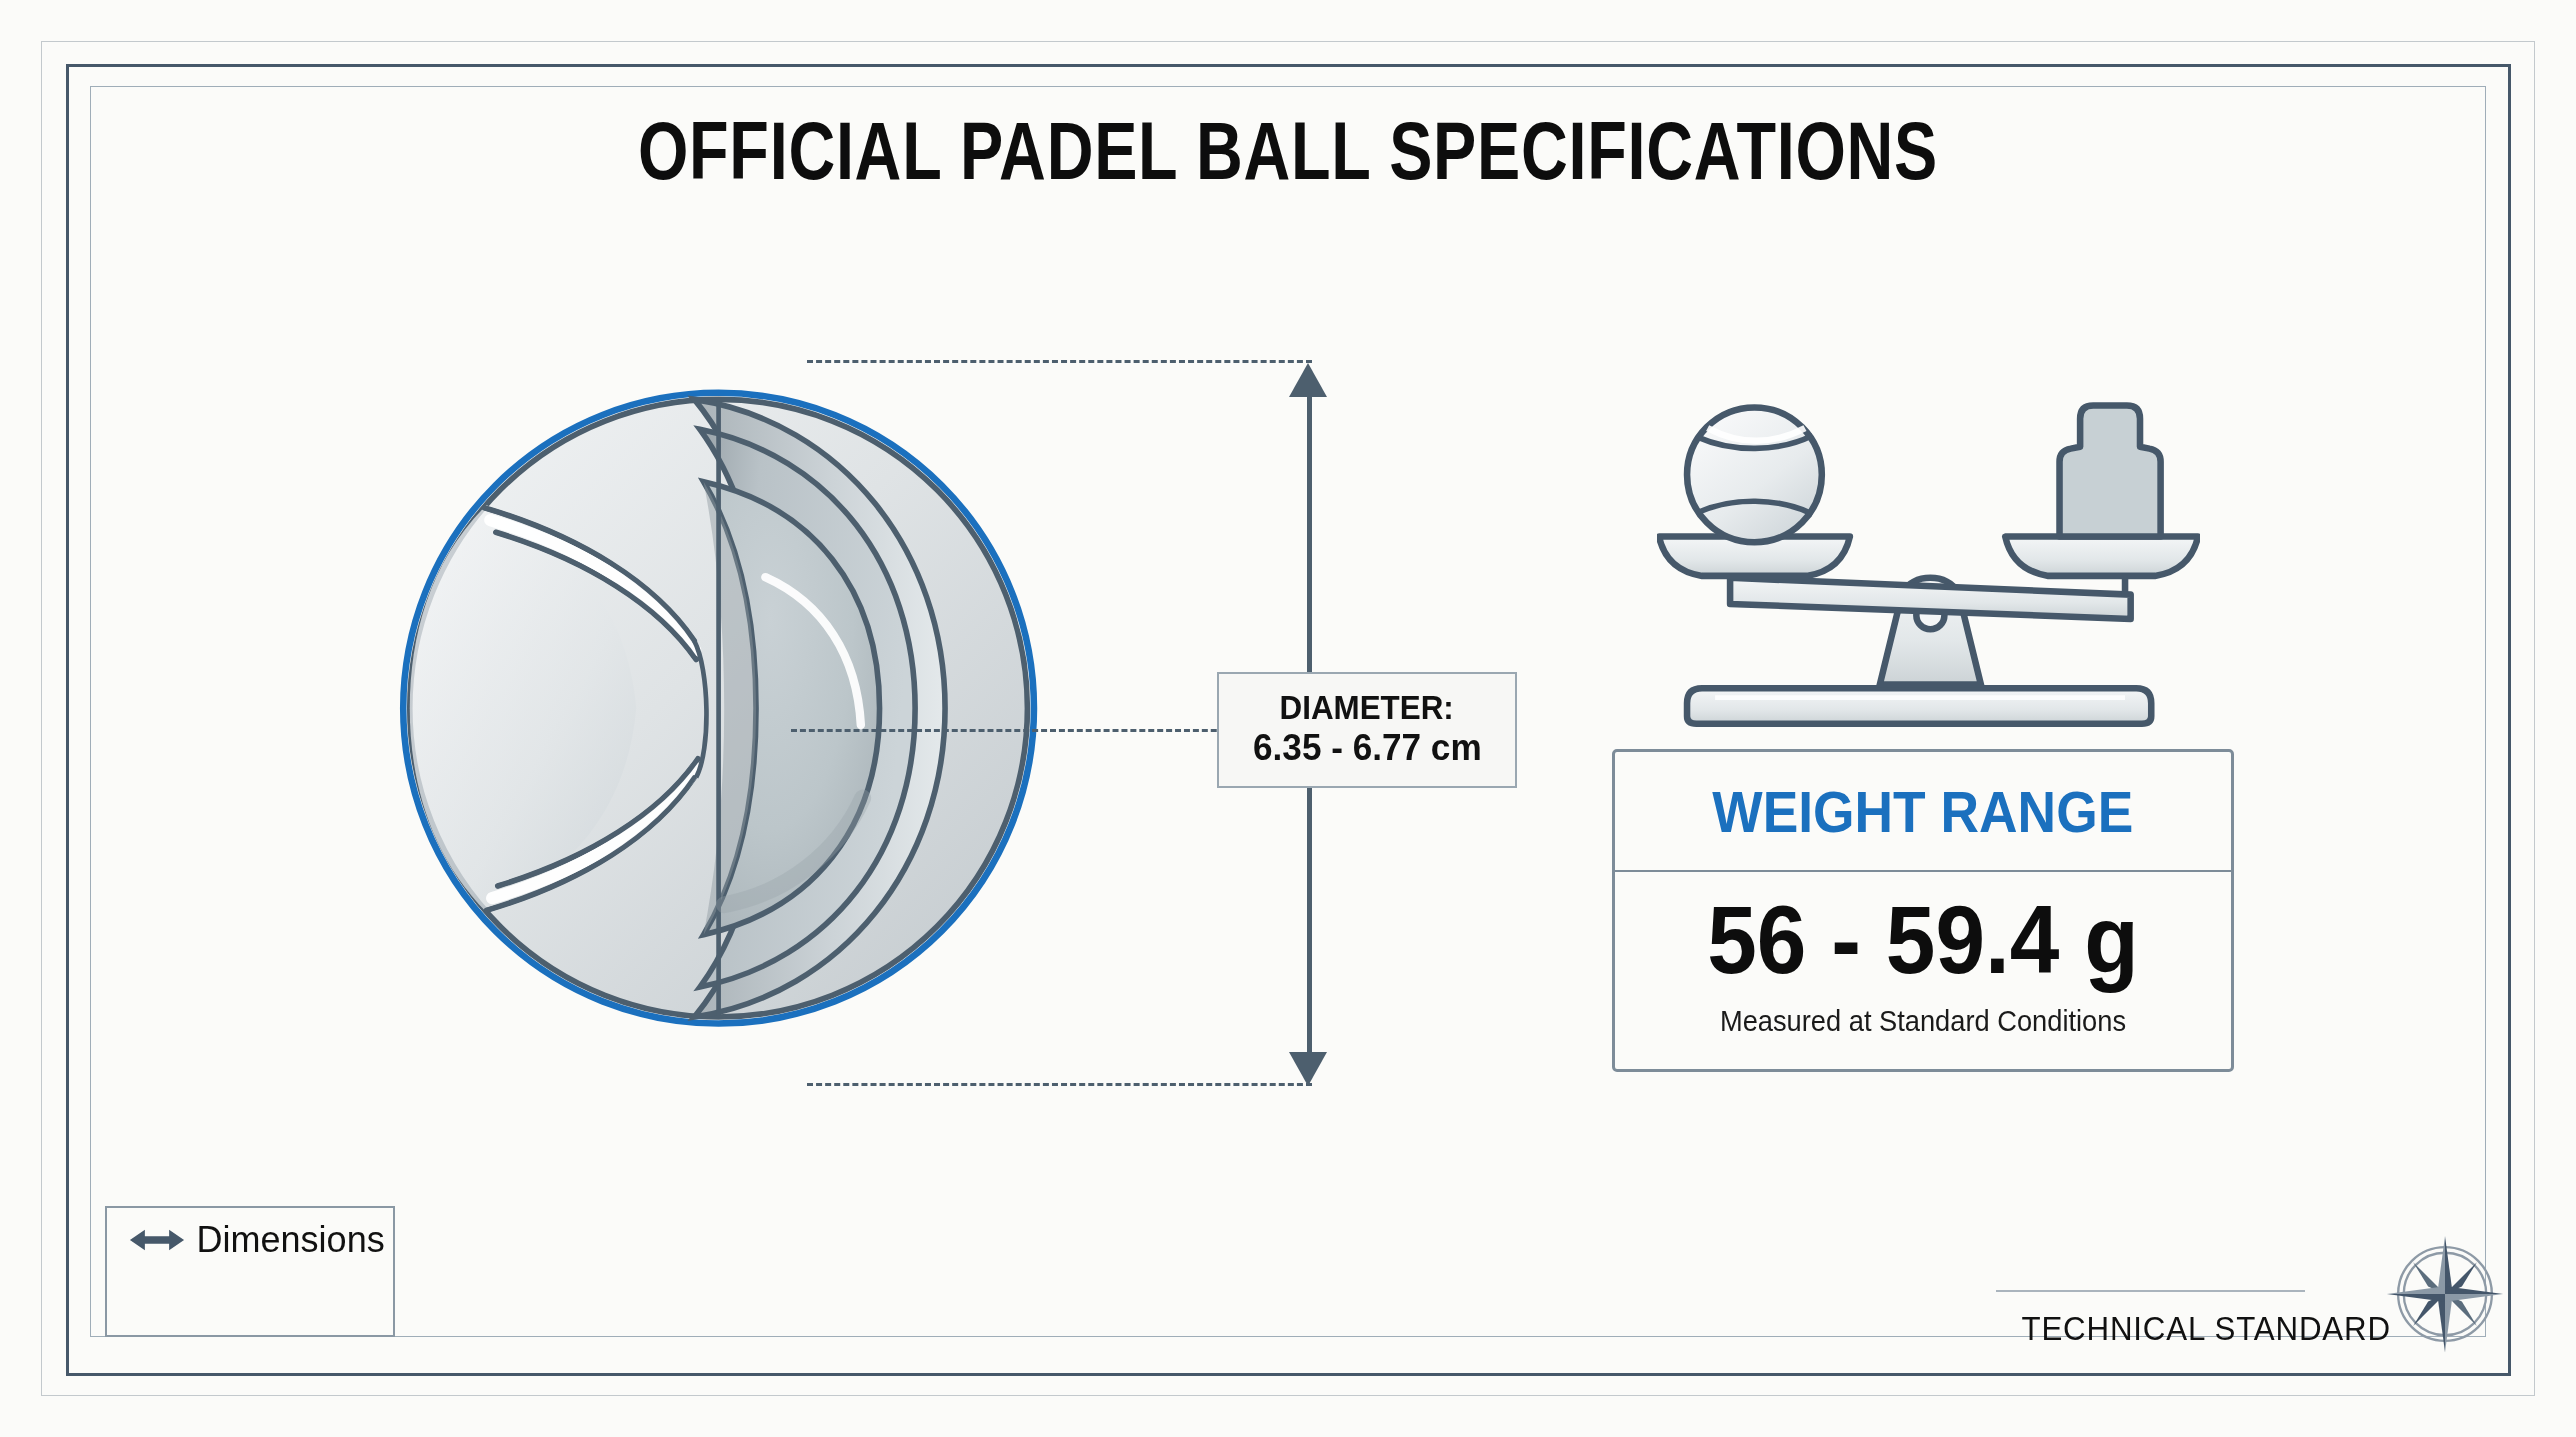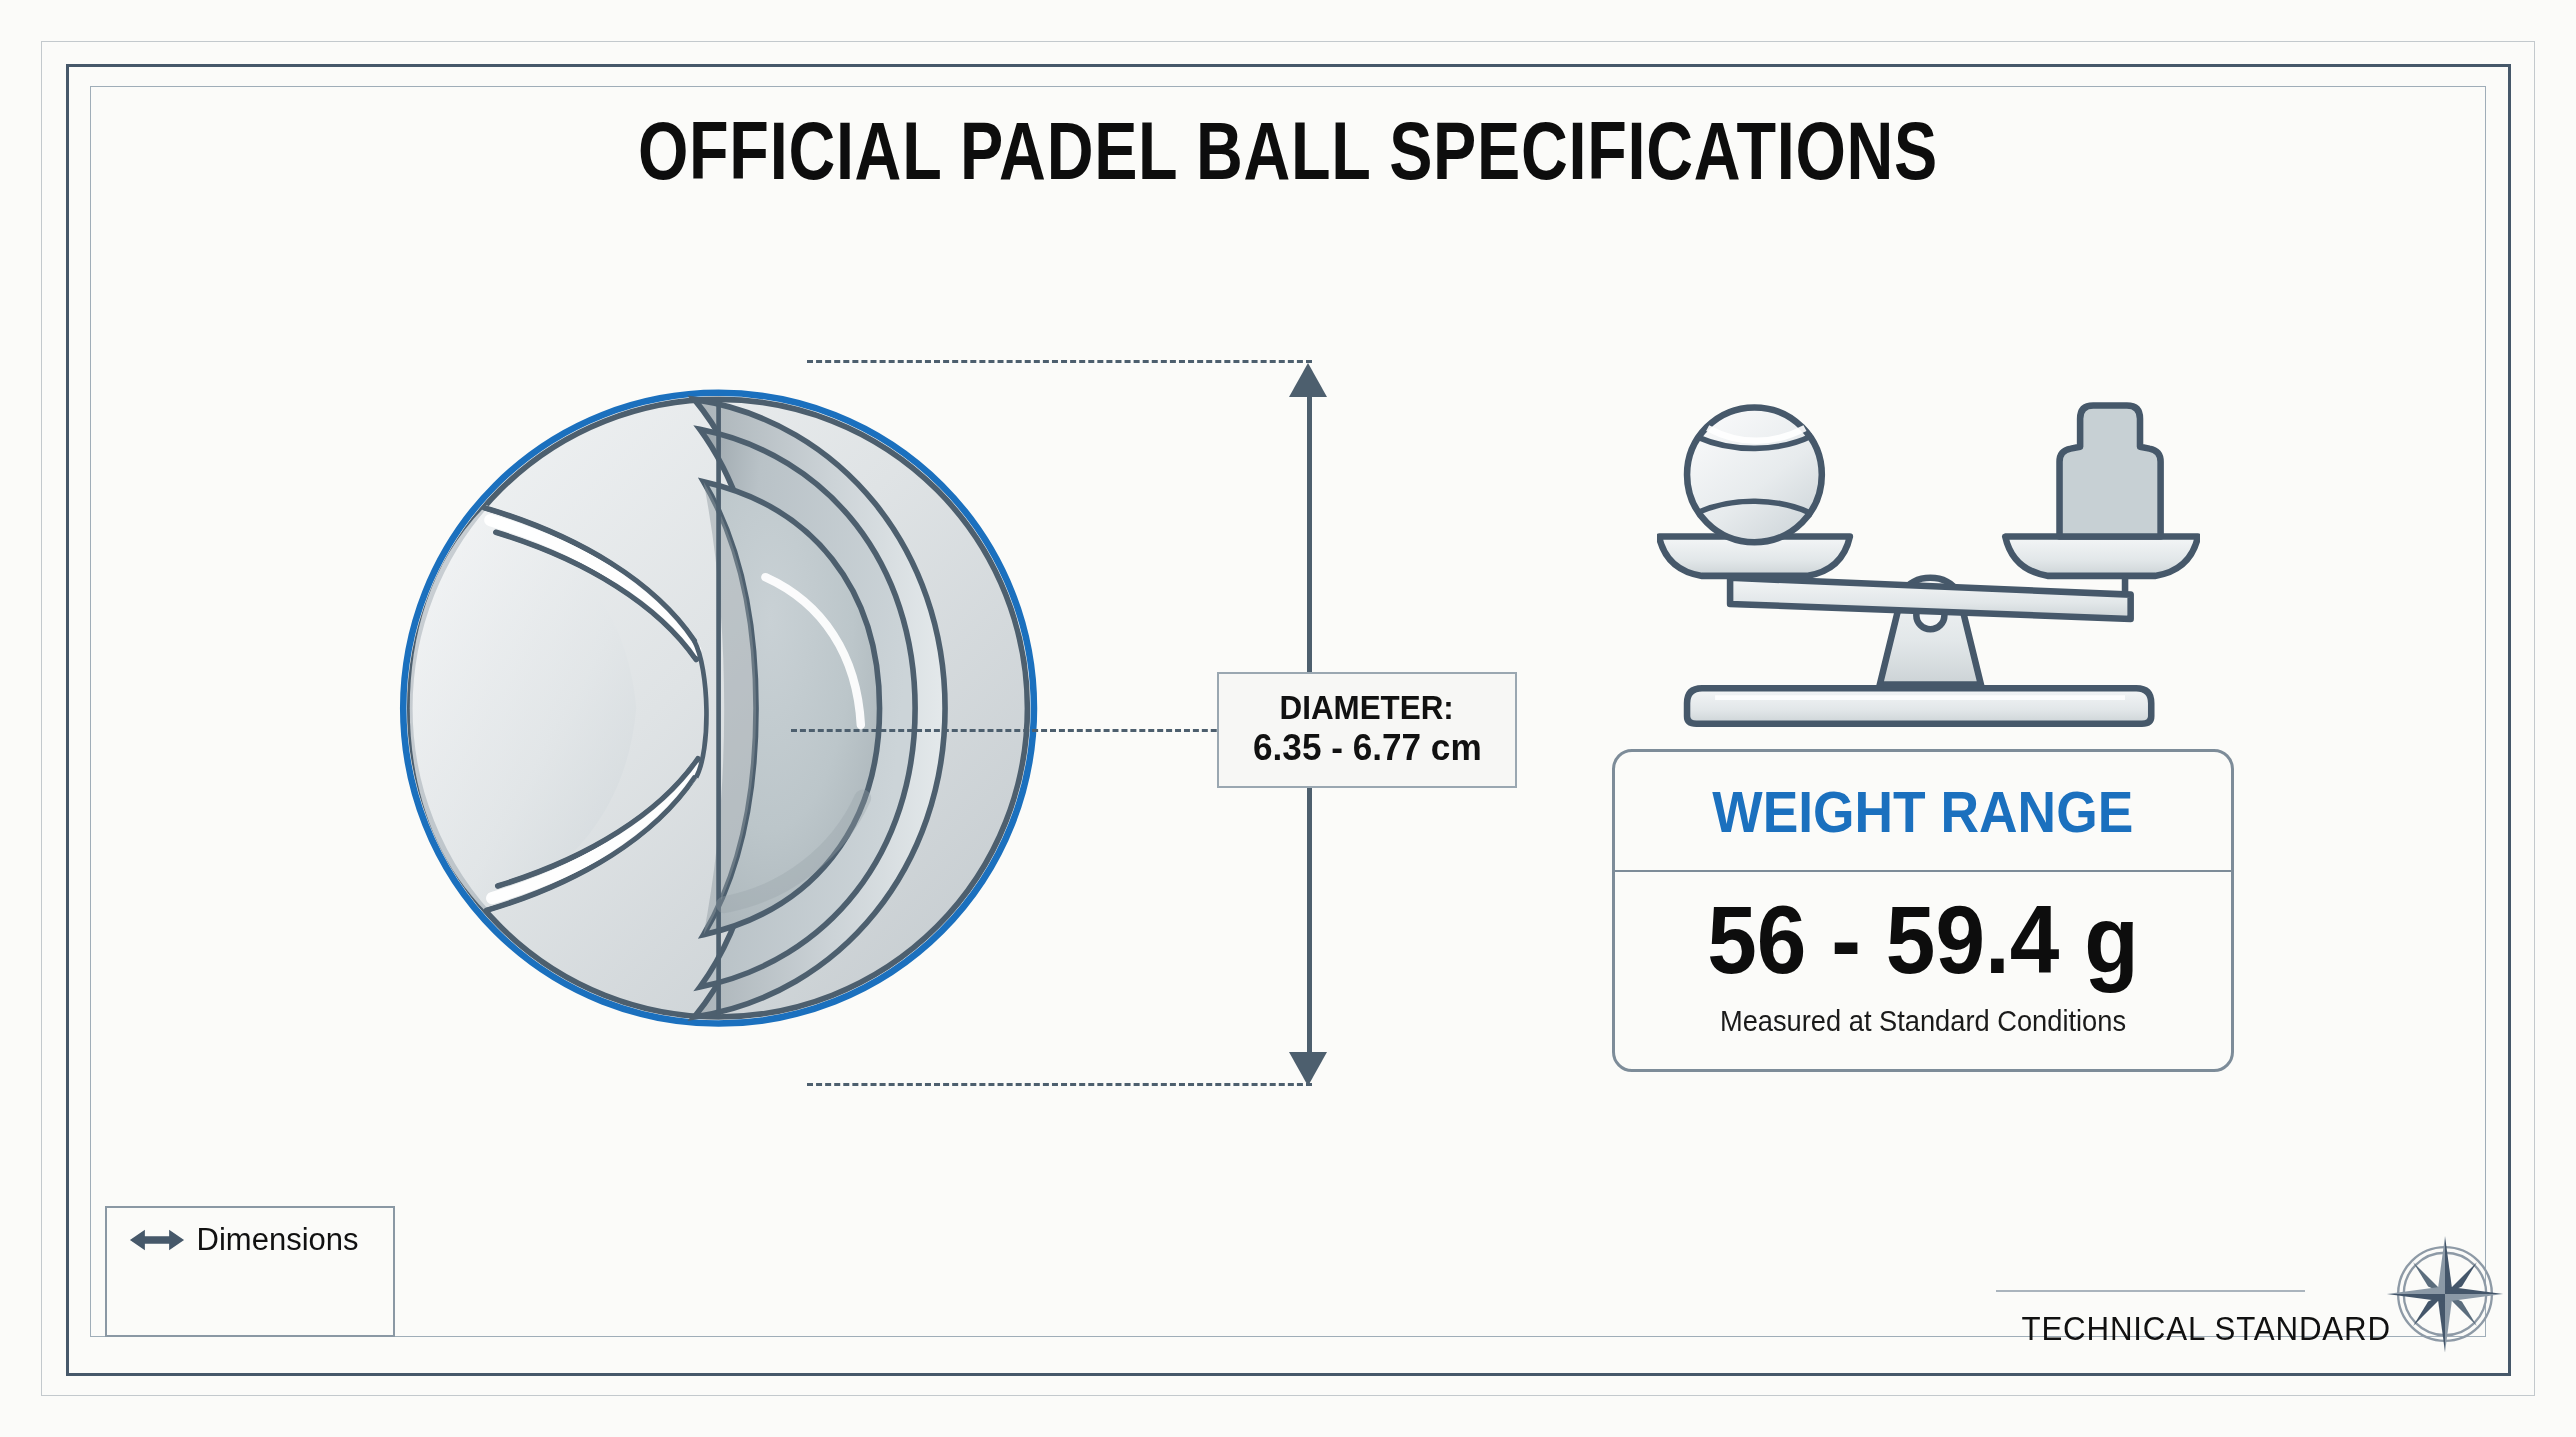--- a/index.html
+++ b/index.html
@@ -130,21 +130,21 @@
   }
 
   
   #weight-panel {
     position: absolute;
     left: 1612px; top: 749px;
     width: 622px; height: 323px;
     box-sizing: border-box;
     background: #fbfbf9;
     border: 3.7px solid #7d8c99;
-    border-radius: 20px;
+    border-radius: 5px;
     overflow: hidden;
   }
   #weight-head {
     height: 118px;
     border-bottom: 2.8px solid #7d8c99;
     display: flex;
     align-items: center;
     justify-content: center;
   }
   #weight-head span {
@@ -186,21 +186,21 @@
     height: 63px;
     padding-left: 15px;
   }
   .legend-icon {
     width: 69px;
     display: flex;
     align-items: center;
     justify-content: center;
   }
   .legend-label {
-    font-size: 31px;
+    font-size: 36px;
     color: #111;
     margin-left: 5.6px;
   }
 
   
   #footer-rule {
     position: absolute;
     left: 1996px; top: 1290px;
     width: 309px; height: 0;
     border-top: 2.8px solid #aab4bd;

